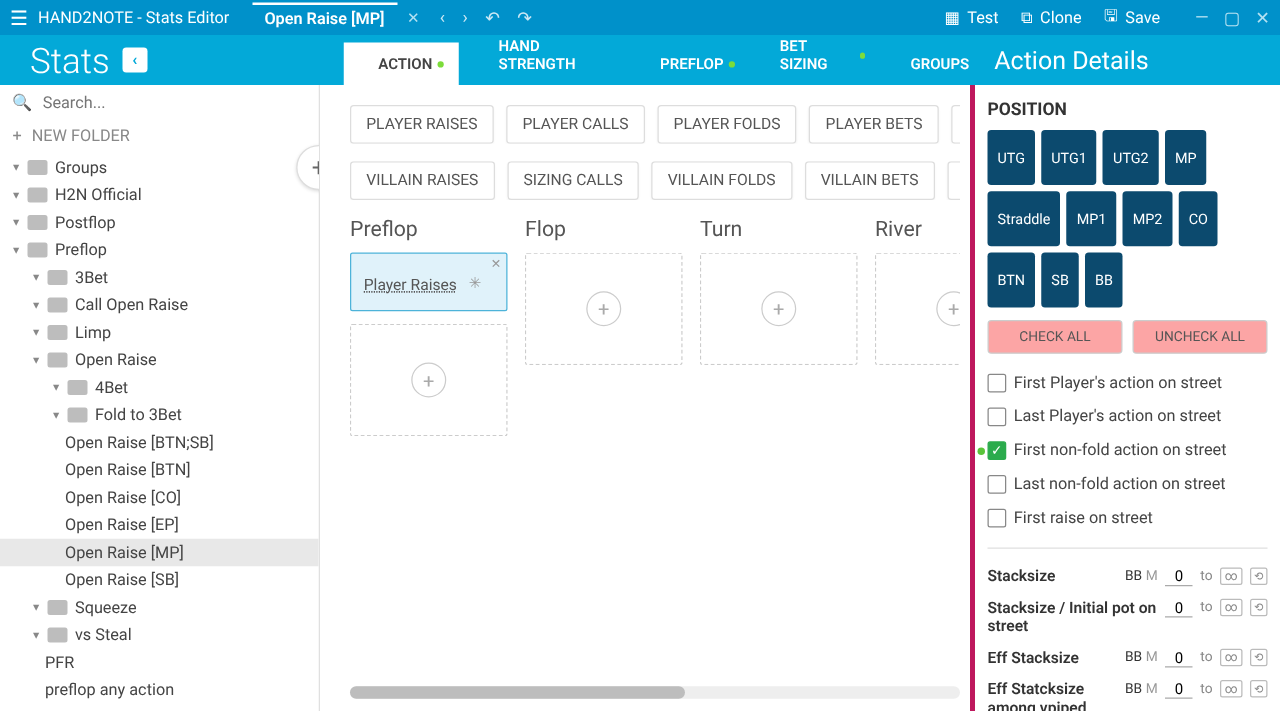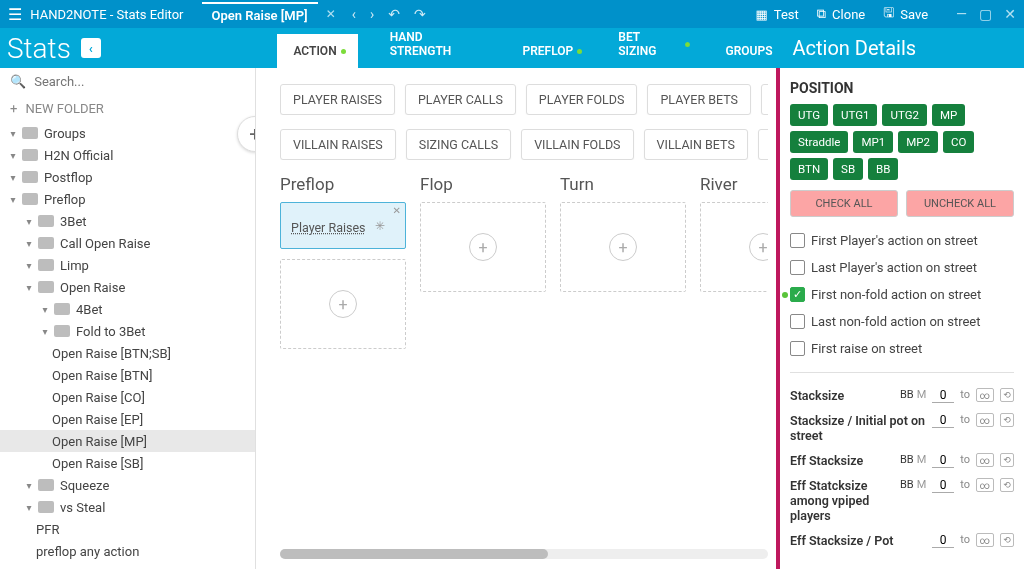--- a/index.html
+++ b/index.html
@@ -7,25 +7,25 @@
 
 .titlebar { height: 28px; background: #0091ca; color: #fff; display: flex; align-items: center; padding: 0 8px; font-size: 13px; }
 .titlebar-left { display: flex; align-items: center; gap: 8px; }
 .titlebar-tab { font-weight: 600; margin-left: 10px; padding: 4px 10px; border-top: 2px solid #fff; }
 .titlebar-nav { display: flex; gap: 14px; margin-left: 8px; font-size: 14px; color: #cde9f5; }
 .titlebar-right { margin-left: auto; display: flex; gap: 18px; align-items: center; font-size: 13px; }
 .tb-btn { display: flex; align-items: center; gap: 6px; cursor: pointer; }
 .win-btns { display: flex; gap: 12px; margin-left: 10px; font-size: 14px; color: #b3e1f2; }
 
 .bluebar { height: 40px; background: #03a9d8; color: #fff; display: flex; align-items: center; }
-.bluebar-left { width: 256px; display: flex; align-items: center; padding-left: 7px; font-size: 28px; font-weight: 300; }
+.bluebar-left { width: 256px; display: flex; align-items: center; padding-left: 24px; font-size: 28px; font-weight: 300; }
 .back-chip { width: 20px; height: 20px; border-radius: 3px; background: #fff; color: #03a9d8; display: flex; align-items: center; justify-content: center; font-size: 13px; margin-left: 10px; font-weight: bold; }
 .tabs-row { display: flex; align-items: flex-end; height: 100%; font-size: 12px; font-weight: 600; color: #fff; padding-left: 22px; gap: 28px; }
 .tab-item { padding: 10px 4px; cursor: pointer; display: flex; align-items: center; gap: 4px; position: relative; }
-.tab-item.active { background: #fff; color: #444; padding-left: 16px; padding-right: 12px;}
+.tab-item.active { background: #fff; color: #444; padding-left: 28px; padding-right: 12px;}
 .bluebar-right { margin-left: auto; font-size: 20px; font-weight: 400; padding-left: 16px; width: 248px; }
 .dot { width: 5px; height: 5px; background: #7cdc3a; border-radius: 50%; display: inline-block; }
 
 .main { flex: 1; display: flex; overflow: hidden; }
 
 .sidebar { width: 256px; border-right: 1px solid #e0e0e0; display: flex; flex-direction: column; overflow-y: auto; font-size: 13px; position: relative; }
 .search-row { display: flex; align-items: center; padding: 6px 10px; gap: 8px; color: #999; }
 .search-input { border: none; outline: none; flex: 1; font-size: 13px; }
 .newfolder { display: flex; align-items: center; gap: 8px; padding: 6px 10px; color: #888; }
 .tree { flex: 1; overflow-y: auto; color: #444; }
@@ -47,21 +47,21 @@
 .action-card { width: 126px; background: #e0f2fa; border: 1px solid #4db3d9; border-radius: 2px; padding: 14px 10px 12px 10px; position: relative; margin-bottom: 10px; }
 .action-card-label { font-size: 12.5px; color: #555; text-decoration: underline dotted; }
 .action-card .close-mini { position: absolute; right: 4px; top: 2px; font-size: 10px; color: #999; cursor: pointer; }
 .action-card .mod-dot { position: absolute; right: 20px; top: 16px; color: #999; font-size: 12px; }
 .hscroll { height: 10px; background: #eee; border-radius: 5px; margin-top: auto; position: relative; }
 .hscroll-thumb { position: absolute; left: 0; top: 0; height: 10px; width: 55%; background: #bdbdbd; border-radius: 5px; }
 
 .details { width: 248px; border-left: 4px solid #be185d; padding: 12px 10px; font-size: 13px; overflow-y: auto; }
 .details h3 { font-size: 14px; color: #333; margin-bottom: 8px; }
 .pos-grid { display: flex; flex-wrap: wrap; gap: 5px; margin-bottom: 10px; }
-.pos-chip { background: #15803d; color: #fff; font-size: 11.5px; padding: 4px 8px; border-radius: 3px; cursor: pointer; min-width: 30px; text-align: center; }
+.pos-chip { background: #0c4a6e; color: #fff; font-size: 11.5px; padding: 15px 8px; border-radius: 3px; cursor: pointer; min-width: 30px; text-align: center; }
 .check-btns { display: flex; gap: 8px; margin-bottom: 10px; }
 .check-btn { flex: 1; border: 1px solid #ccc; border-radius: 3px; font-size: 11px; padding: 6px 4px; text-align: center; color: #555; cursor: pointer; background: #fca5a5; }
 .chk-row { display: flex; align-items: center; gap: 6px; padding: 6px 0; font-size: 13px; color: #444; }
 .chk-box { width: 15px; height: 15px; border: 1.5px solid #888; border-radius: 2px; display: flex; align-items: center; justify-content: center; font-size: 11px; color: #fff; }
 .chk-box.checked { background: #2bab4c; border-color: #2bab4c; }
 .chk-row .green-dot { width: 6px; height: 6px; border-radius: 50%; background: #5ac43a; margin-right: -4px; margin-left: -8px; }
 .divider { height: 1px; background: #e0e0e0; margin: 10px 0; }
 .range-row { display: flex; align-items: flex-start; gap: 6px; padding: 5px 0; font-size: 12.5px; color: #333; }
 .range-label { flex: 1; font-weight: 600; }
 .bb-toggle { display: flex; gap: 3px; font-size: 11px; align-items: center; }

